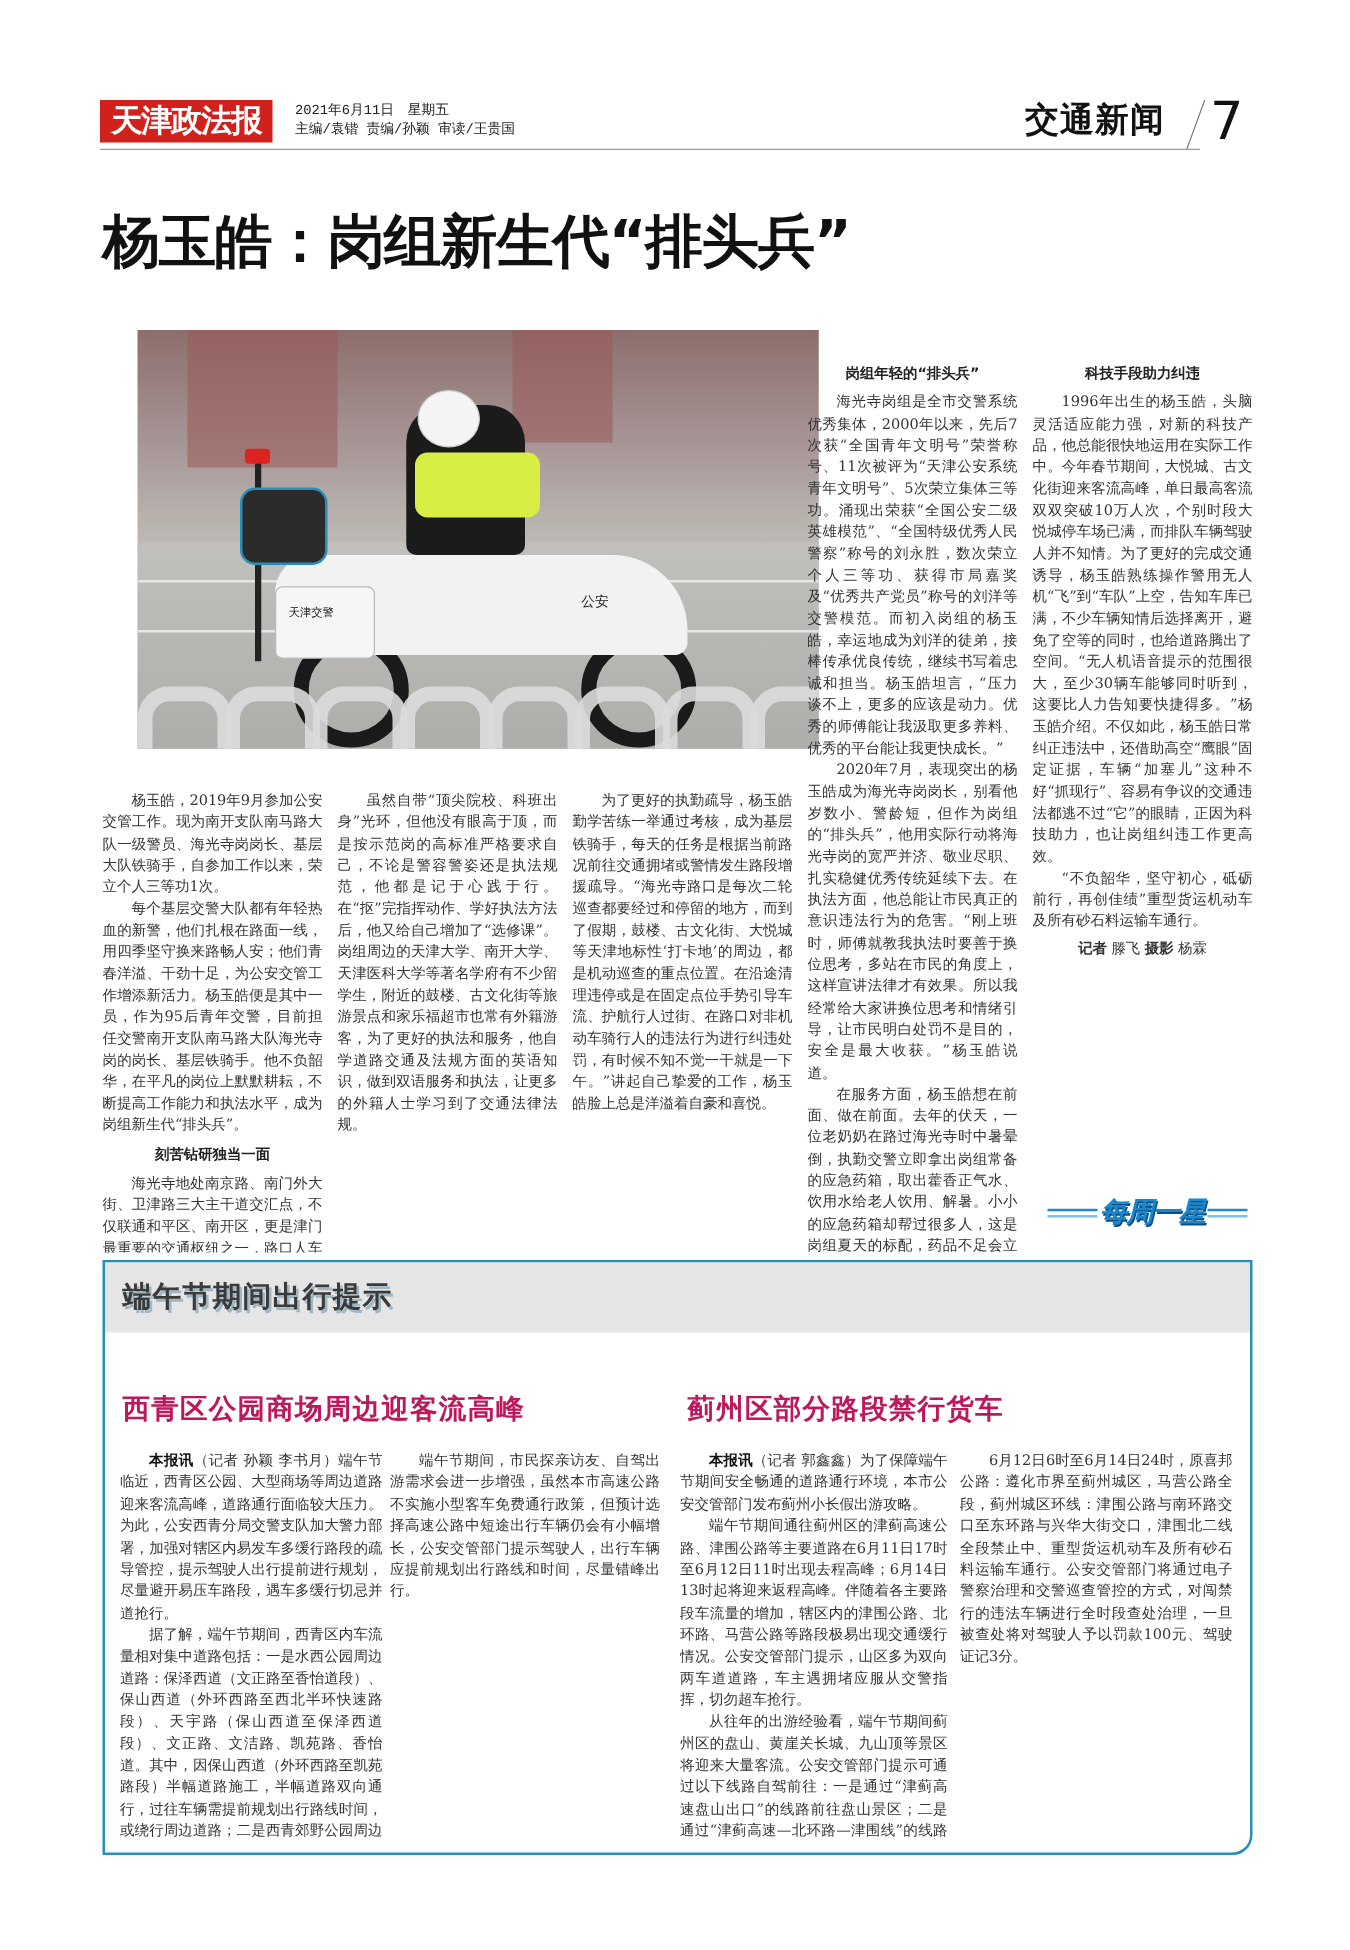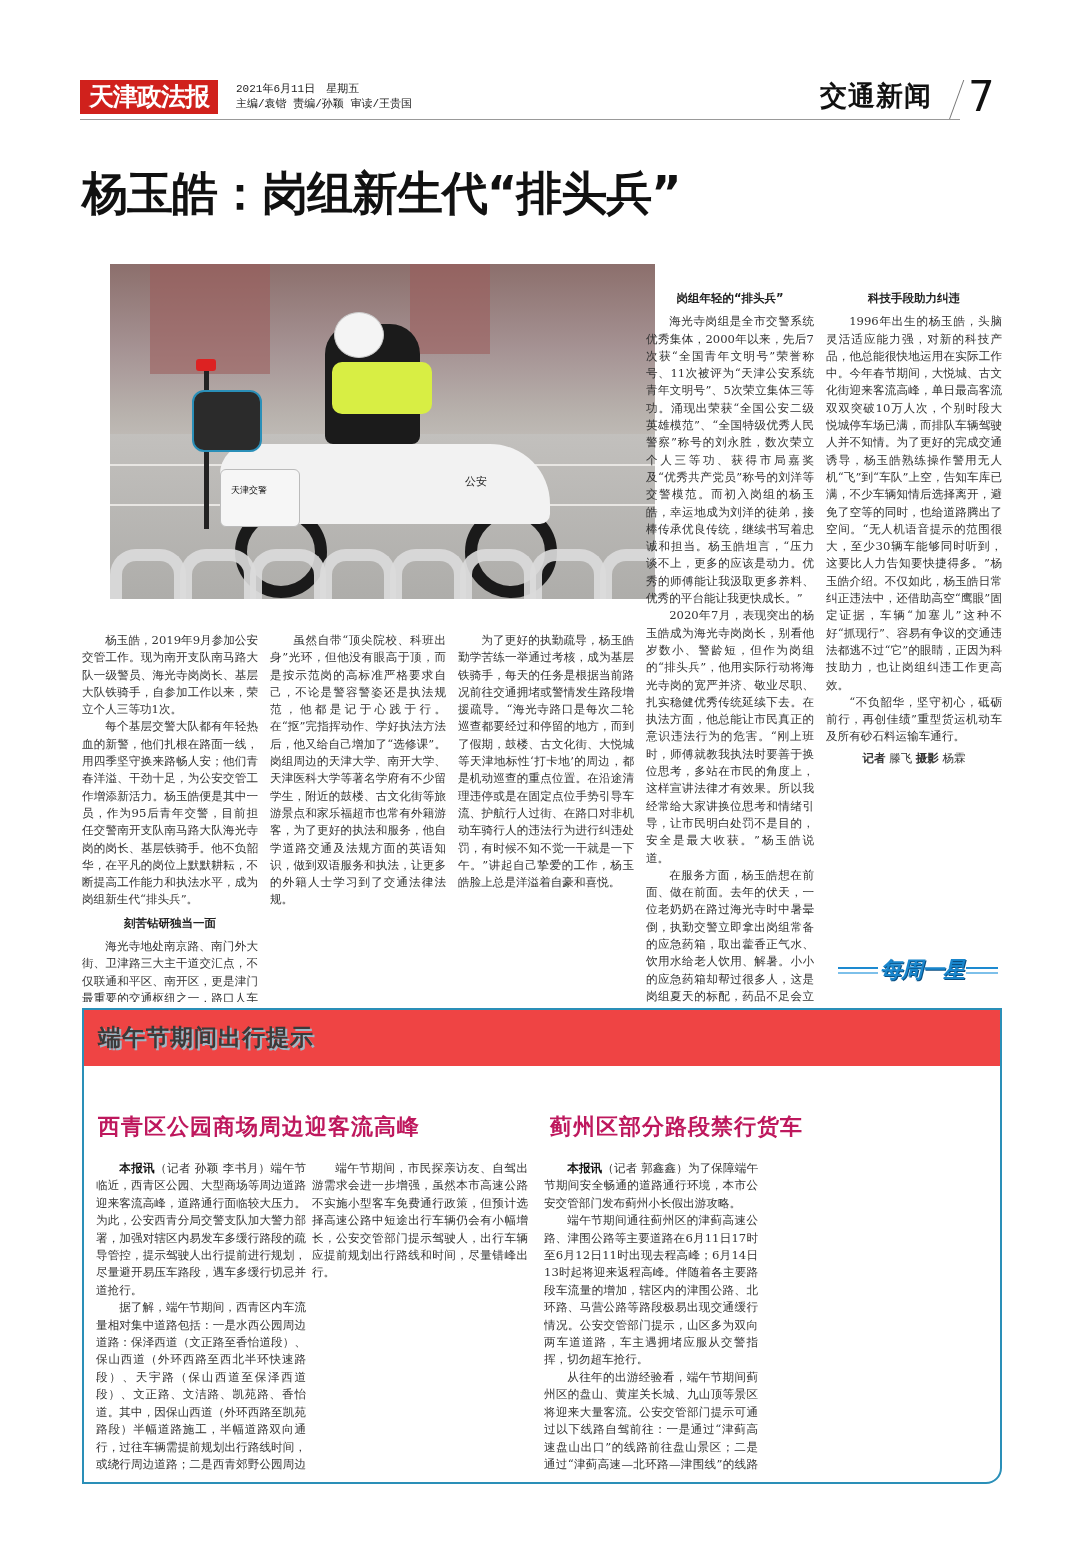--- a/index.html
+++ b/index.html
@@ -33,21 +33,21 @@
   .col{position:absolute;font-size:11.6px;line-height:17.3px;text-align:justify;color:#333;margin-top:20px;}
   .col p{margin:0;text-indent:2em;}
   .col h4{margin:6px 0 6px 0;text-align:center;font-family:"DejaVu Sans","Liberation Sans",sans-serif;font-weight:bold;font-size:11.5px;color:#222;text-indent:0;}
   .byline{text-align:center;font-size:11.5px;margin-top:4px;}
   .byline b{font-family:"DejaVu Sans",sans-serif;}
   .star{left:838px;top:955px;width:160px;height:30px;}
   .star .bar{position:absolute;height:2px;background:#1d8ad0;}
   .star .txt{position:absolute;left:42px;top:0;font-family:"DejaVu Sans","Liberation Sans",sans-serif;font-weight:900;font-style:italic;font-size:22px;color:#1a86cc;letter-spacing:-1px;text-shadow:1px 1px 0 #0b4f82;}
   
   .box{left:82px;top:1008px;width:916px;height:472px;border:2px solid #2a8fb8;border-radius:0 0 16px 0;background:#fff;}
-  .boxhead{position:absolute;left:0;top:0;width:916px;height:56px;background:#ef4444;}
+  .boxhead{position:absolute;left:0;top:0;width:916px;height:56px;background:#e5e5e5;}
   .boxtitle{position:absolute;left:14px;top:12px;font-family:"DejaVu Serif","Liberation Serif",serif;font-weight:bold;font-size:23px;color:#3a3a3a;text-shadow:2px 2px 0 #9fb7c4;letter-spacing:1px;}
   .subhead{position:absolute;font-family:"DejaVu Serif","Liberation Serif",serif;font-weight:bold;font-size:22px;color:#be185d;letter-spacing:1px;}
   .bcol{position:absolute;font-size:11.6px;line-height:17.4px;text-align:justify;color:#333;}
   .bcol p{margin:0;text-indent:2em;}
   .bcol .lead{font-family:"DejaVu Sans","Liberation Sans",sans-serif;font-weight:bold;color:#111;}
 </style>
 </head>
 <body>
 
 <div class="abs logo">天津政法报</div>
@@ -144,13 +144,16 @@
   <div class="bcol" style="left:228px;top:150px;width:216px;height:310px;overflow:hidden;">
     <p>端午节期间，市民探亲访友、自驾出游需求会进一步增强，虽然本市高速公路不实施小型客车免费通行政策，但预计选择高速公路中短途出行车辆仍会有小幅增长，公安交管部门提示驾驶人，出行车辆应提前规划出行路线和时间，尽量错峰出行。</p>
   </div>
 
   <div class="subhead" style="left:466px;top:102px;">蓟州区部分路段禁行货车</div>
   <div class="bcol" style="left:460px;top:150px;width:214px;height:310px;overflow:hidden;">
     <p><span class="lead">本报讯</span><span>（记者 郭鑫鑫）为了保障端午节期间安全畅通的道路通行环境，本市公安交管部门发布蓟州小长假出游攻略。</span></p>
     <p>端午节期间通往蓟州区的津蓟高速公路、津围公路等主要道路在6月11日17时至6月12日11时出现去程高峰；6月14日13时起将迎来返程高峰。伴随着各主要路段车流量的增加，辖区内的津围公路、北环路、马营公路等路段极易出现交通缓行情况。公安交管部门提示，山区多为双向两车道道路，车主遇拥堵应服从交警指挥，切勿超车抢行。</p>
     <p>从往年的出游经验看，端午节期间蓟州区的盘山、黄崖关长城、九山顶等景区将迎来大量客流。公安交管部门提示可通过以下线路自驾前往：一是通过“津蓟高速盘山出口”的线路前往盘山景区；二是通过“津蓟高速—北环路—津围线”的线路前往黄崖关长城景区；三是通过“津蓟高速—北环路—燕山东大街—津围北二线”的线路前往九山顶景区。同时，以上景区均设有停车场，如遇停车场饱和的情况，应服从现场交警或工作人员的指挥将车辆停放在指定区域内，切勿占用车行道随意停放。</p>
   </div>
+  <div class="bcol" style="left:684px;top:150px;width:218px;height:310px;overflow:hidden;">
+    <p>6月12日6时至6月14日24时，原喜邦公路：遵化市界至蓟州城区，马营公路全段，蓟州城区环线：津围公路与南环路交口至东环路与兴华大街交口，津围北二线全段禁止中、重型货运机动车及所有砂石料运输车通行。公安交管部门将通过电子警察治理和交警巡查管控的方式，对闯禁行的违法车辆进行全时段查处治理，一旦被查处将对驾驶人予以罚款100元、驾驶证记3分。</p>
+  </div>
 </div>
 
 </body></html>

